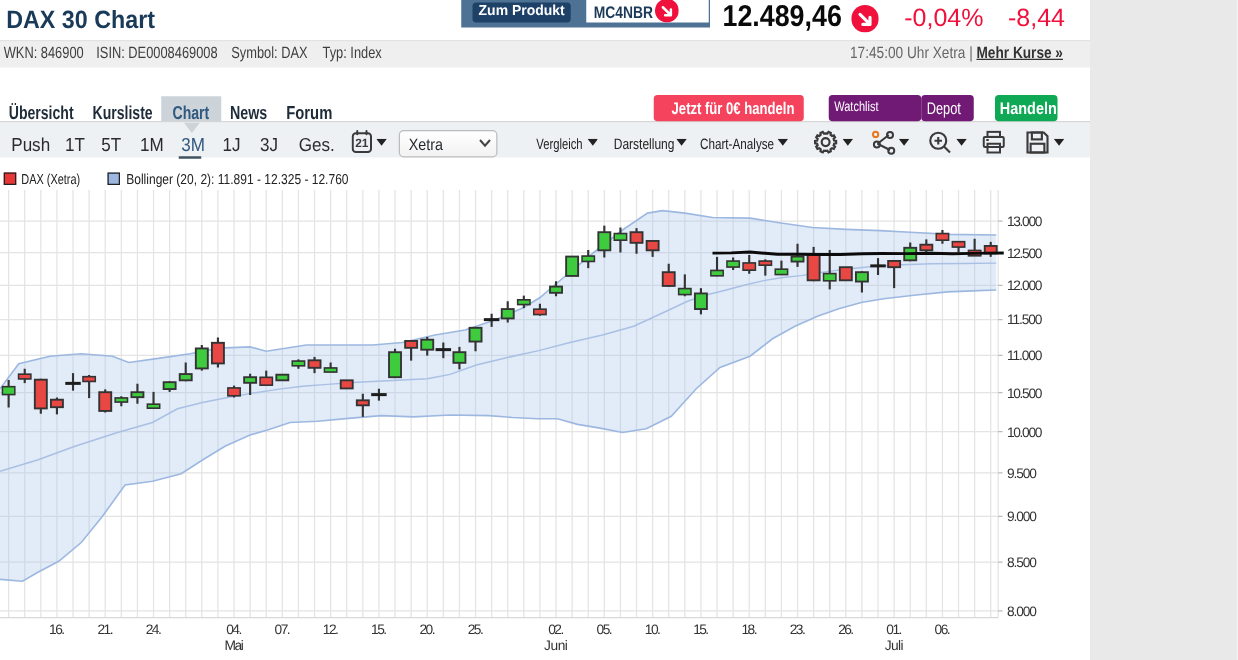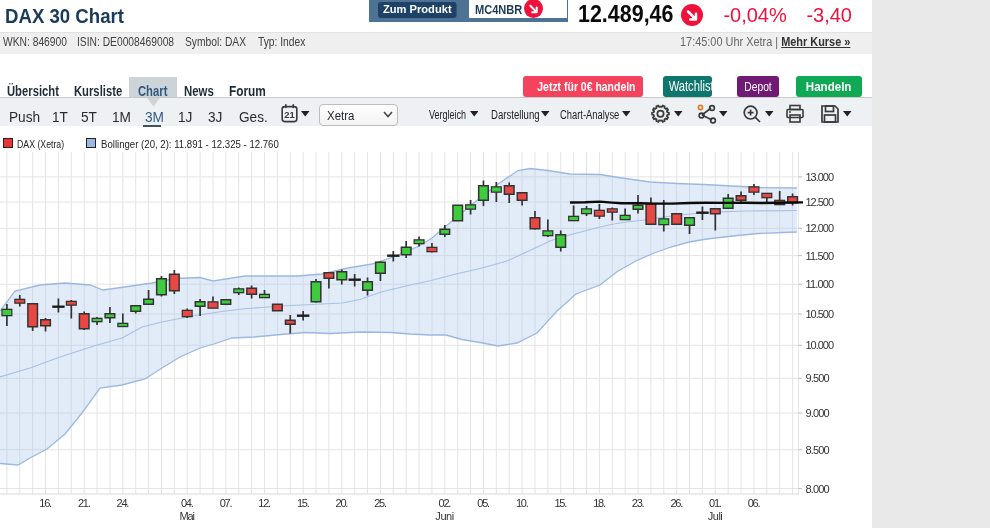--- a/index.html
+++ b/index.html
@@ -1,18 +1,18 @@
 <!DOCTYPE html>
 <html><head><meta charset="utf-8">
 <style>
 *{margin:0;padding:0;box-sizing:border-box}
 body{width:990px;height:528px;background:#e9e9e9;font-family:"Liberation Sans",sans-serif;overflow:hidden}
 .page{position:relative;width:872px;height:528px;background:#fff;overflow:hidden}
 .abs{position:absolute}
-.btn{position:absolute;border-radius:3px;color:#fff;font-size:12.5px;text-align:center;white-space:nowrap}
+.btn{position:absolute;border-radius:3px;color:#fff;font-size:12.5px;text-align:left;white-space:nowrap}
 </style></head>
 <body>
 <div class="page">
   <div class="abs" style="left:4.5px;top:5px;font-size:20px;color:#1a3a5a;font-weight:bold;transform:scaleX(0.931);transform-origin:0 0;white-space:pre;">DAX 30 Chart</div>
 
   <div class="abs" style="left:369px;top:0;width:199px;height:21.5px;background:#4e7293"></div>
   <div class="abs" style="left:378px;top:2px;width:81px;height:16px;background:#1e4168;border-radius:3px;color:#fff;font-weight:bold;font-size:11.5px;text-align:center;line-height:15px;transform:scaleX(0.97);transform-origin:0 0">Zum Produkt</div>
   <div class="abs" style="left:469px;top:0;width:98px;height:18px;background:#fff"></div>
   <div class="abs" style="left:474.5px;top:1.5px;font-size:13.5px;color:#1b3a59;font-weight:bold;transform:scaleX(0.82);transform-origin:0 0;white-space:pre;">MC4NBR</div>
   <svg class="abs" style="left:524px;top:-1px" width="19" height="19">
@@ -23,43 +23,43 @@
     </svg>
 
   <div class="abs" style="left:578px;top:0px;font-size:24px;color:#0a0a0a;font-weight:bold;transform:scaleX(0.894);transform-origin:0 0;white-space:pre;">12.489,46</div>
   <svg class="abs" style="left:681px;top:3.5px" width="22" height="22">
       <circle cx="11" cy="11" r="11" fill="#f0103c"></circle>
       <g transform="translate(11,11.5) scale(1.25)">
         <path d="M-3.2 -3.2 L2.6 2.6 M3.2 -1.4 L3.2 3.2 L-1.4 3.2" stroke="#fff" stroke-width="2" fill="none" stroke-linecap="round" stroke-linejoin="round"></path>
       </g>
     </svg>
   <div class="abs" style="left:723.4px;top:4px;font-size:20px;color:#f0103c;font-weight:normal;transform:scaleX(1.0);transform-origin:0 0;white-space:pre;text-align:center;">-0,04%</div>
-  <div class="abs" style="left:806.4px;top:4px;font-size:20px;color:#f0103c;font-weight:normal;transform:scaleX(1.0);transform-origin:0 0;white-space:pre;">-3,40</div>
+  <div class="abs" style="left:806.4px;top:4px;font-size:20px;color:#f0103c;font-weight:normal;transform:scaleX(1.0);transform-origin:0 0;white-space:pre;">-8,44</div>
 
   <div class="abs" style="left:0;top:31.5px;width:872px;height:22px;background:#efefef;border-top:1px solid #e2e2e2"></div>
   <div class="abs" style="left:3px;top:33.5px;font-size:13px;color:#3f3f3f;font-weight:normal;transform:scaleX(0.79);transform-origin:0 0;white-space:pre;">WKN: 846900</div>
   <div class="abs" style="left:77px;top:33.5px;font-size:13px;color:#3f3f3f;font-weight:normal;transform:scaleX(0.79);transform-origin:0 0;white-space:pre;">ISIN: DE0008469008</div>
   <div class="abs" style="left:185.3px;top:33.5px;font-size:13px;color:#3f3f3f;font-weight:normal;transform:scaleX(0.79);transform-origin:0 0;white-space:pre;">Symbol: DAX</div>
   <div class="abs" style="left:258px;top:33.5px;font-size:13px;color:#3f3f3f;font-weight:normal;transform:scaleX(0.79);transform-origin:0 0;white-space:pre;">Typ: Index</div>
   <div class="abs" style="left:680px;top:33.5px;font-size:13px;color:#666;transform:scaleX(0.84);transform-origin:0 0;white-space:pre">17:45:00 Uhr Xetra | <span style="color:#333;font-weight:bold;text-decoration:underline">Mehr Kurse »</span></div>
 
   <div class="abs" style="left:0;top:97px;width:872px;height:1px;background:#c9c9c9"></div>
   <div class="abs" style="left:128.7px;top:77px;width:48px;height:20px;background:#ccd4da"></div>
   <svg class="abs" style="left:147px;top:97.5px;z-index:5" width="13" height="8.5">
       <polygon points="0,0 13,0 6.5,8.5" fill="#ccd4da"></polygon>
     </svg>
   <div class="abs" style="left:7.1px;top:82px;font-size:15px;color:#1e2b38;font-weight:bold;transform:scaleX(0.75);transform-origin:0 0;white-space:pre;">Übersicht</div>
   <div class="abs" style="left:73.5px;top:82px;font-size:15px;color:#1e2b38;font-weight:bold;transform:scaleX(0.75);transform-origin:0 0;white-space:pre;">Kursliste</div>
   <div class="abs" style="left:137.7px;top:82px;font-size:15px;color:#31597f;font-weight:bold;transform:scaleX(0.75);transform-origin:0 0;white-space:pre;">Chart</div>
   <div class="abs" style="left:183.8px;top:82px;font-size:15px;color:#1e2b38;font-weight:bold;transform:scaleX(0.76);transform-origin:0 0;white-space:pre;">News</div>
   <div class="abs" style="left:229.1px;top:82px;font-size:15px;color:#1e2b38;font-weight:bold;transform:scaleX(0.79);transform-origin:0 0;white-space:pre;">Forum</div>
   <div class="btn" style="left:522.7px;top:75.5px;width:120px;height:21.5px;line-height:21.5px;background:#f5435e;font-weight:bold;font-size:13.5px"><span style="display:inline-block;transform:scaleX(0.775)">Jetzt für 0€ handeln</span></div>
-  <div class="btn" style="left:662.7px;top:75.5px;width:49px;height:21.5px;line-height:21.5px;background:#0f766e;font-size:14px"><span style="display:inline-block;transform:scaleX(0.80)">Watchlist</span></div>
+  <div class="btn" style="left:662.7px;top:75.5px;width:74px;height:21.5px;line-height:21.5px;background:#701a75;font-size:11px"><span style="display:inline-block;transform:scaleX(0.80)">Watchlist</span></div>
   <div class="btn" style="left:737.3px;top:75.5px;width:41.8px;height:21.5px;line-height:21.5px;background:#701a75;font-size:13.5px"><span style="display:inline-block;transform:scaleX(0.76)">Depot</span></div>
-  <div class="btn" style="left:795.5px;top:75.5px;width:66px;height:21.5px;line-height:21.5px;background:#0fa956;font-weight:bold;font-size:13.5px"><span style="display:inline-block;transform:scaleX(0.855)">Handeln</span></div>
+  <div class="btn" style="left:795.5px;top:75.5px;width:50px;height:21.5px;line-height:21.5px;background:#0fa956;font-weight:bold;font-size:13.5px"><span style="display:inline-block;transform:scaleX(0.855)">Handeln</span></div>
 
   <div class="abs" style="left:0;top:98px;width:872px;height:28px;background:#eef1f3"></div>
   <div class="abs" style="left:8.5px;top:108px;font-size:15px;color:#2b2b2b;font-weight:normal;transform:scaleX(0.91);transform-origin:0 0;white-space:pre;">Push</div>
   <div class="abs" style="left:51.5px;top:108px;font-size:15px;color:#2b2b2b;font-weight:normal;transform:scaleX(0.91);transform-origin:0 0;white-space:pre;">1T</div>
   <div class="abs" style="left:80.6px;top:108px;font-size:15px;color:#2b2b2b;font-weight:normal;transform:scaleX(0.91);transform-origin:0 0;white-space:pre;">5T</div>
   <div class="abs" style="left:111.7px;top:108px;font-size:15px;color:#2b2b2b;font-weight:normal;transform:scaleX(0.91);transform-origin:0 0;white-space:pre;">1M</div>
   <div class="abs" style="left:144.8px;top:108px;font-size:15px;color:#31597f;font-weight:normal;transform:scaleX(0.91);transform-origin:0 0;white-space:pre;">3M</div>
   <div class="abs" style="left:142.8px;top:124.9px;width:18.4px;height:2.2px;background:#3f5360"></div>
   <div class="abs" style="left:178.2px;top:108px;font-size:15px;color:#2b2b2b;font-weight:normal;transform:scaleX(0.91);transform-origin:0 0;white-space:pre;">1J</div>
   <div class="abs" style="left:207.9px;top:108px;font-size:15px;color:#2b2b2b;font-weight:normal;transform:scaleX(0.91);transform-origin:0 0;white-space:pre;">3J</div>

